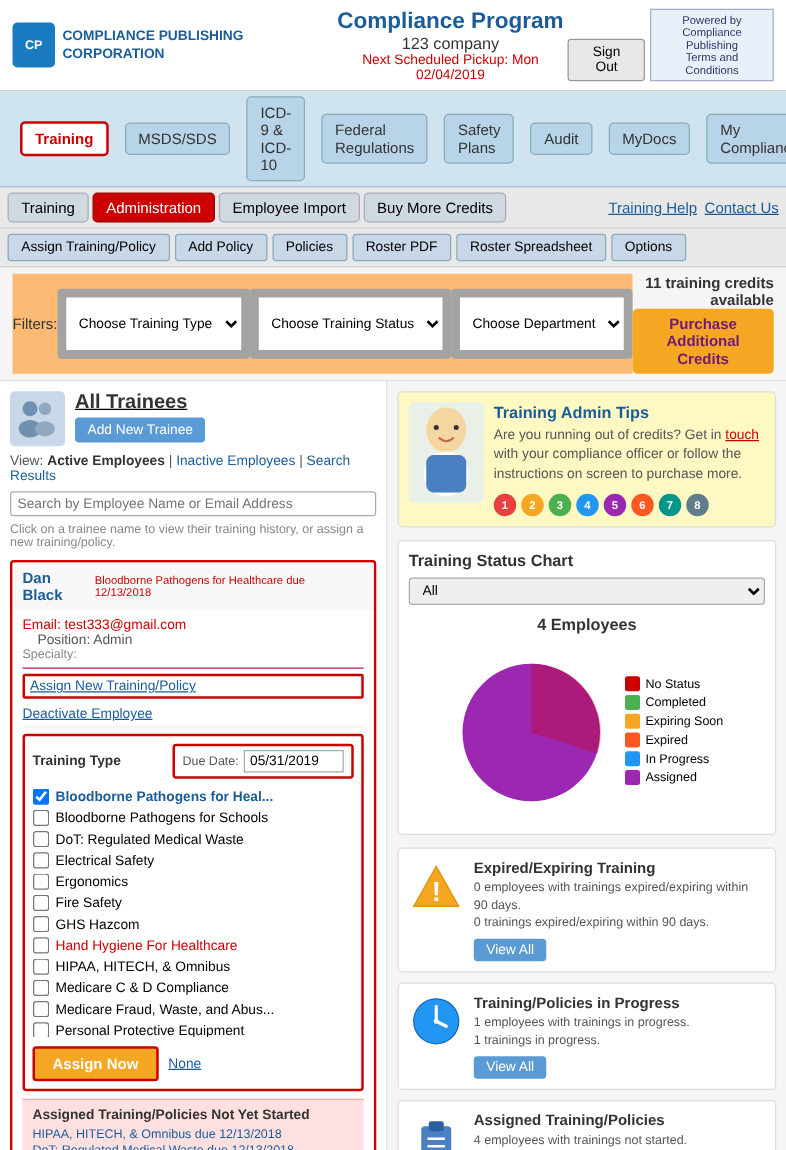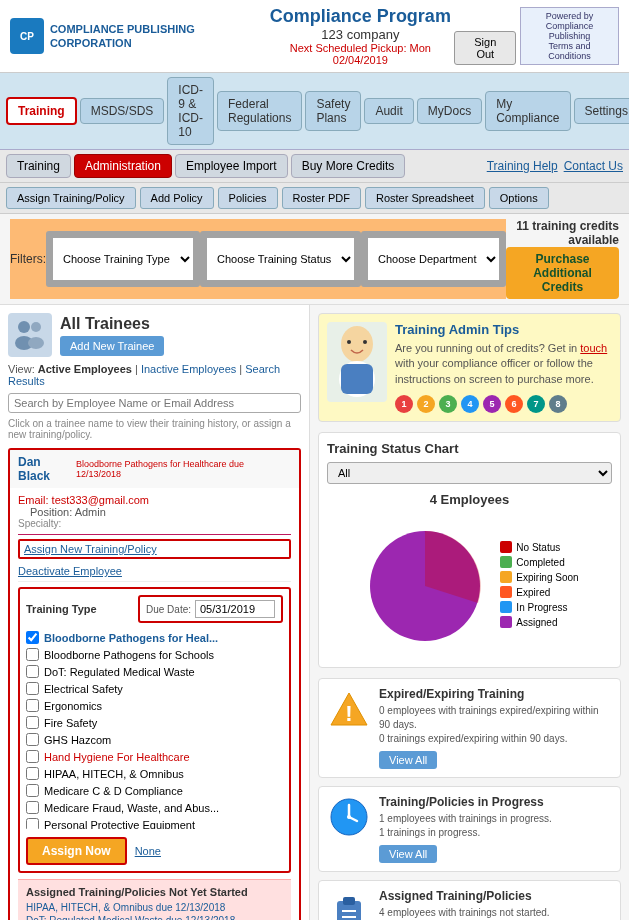--- a/index.html
+++ b/index.html
@@ -13,48 +13,48 @@
     .header-center { text-align: center; }
     .header-center h1 { color: #1a5c99; font-size: 18px; font-weight: bold; }
     .header-center .company { color: #333; font-size: 13px; }
     .header-center .pickup { color: #cc0000; font-size: 11px; }
     .header-right { display: flex; align-items: flex-end; gap: 4px; }
     .sign-out-btn { background: #e8e8e8; border: 1px solid #999; padding: 4px 10px; border-radius: 3px; font-size: 11px; cursor: pointer; }
     .powered-by { background: #e8f0fb; border: 1px solid #aac; padding: 3px 6px; font-size: 9px; color: #336; text-align: center; }
 
     
     .nav-bar { background: #d0e4f0; display: flex; align-items: center; padding: 4px 6px; gap: 3px; border-bottom: 1px solid #aac; }
-    .nav-item { padding: 5px 10px; border-radius: 4px; cursor: pointer; font-size: 12px; color: #333; background: #b8d4e8; border: 1px solid #8ab; }
+    .nav-item { padding: 5px 10px; border-radius: 4px; cursor: pointer; font-size: 12px; color: #333; background: #b8d4e8; border: 1px solid #8ab; margin-left: 10px; }
     .nav-item.active { background: #fff; border: 2px solid #cc0000; font-weight: bold; color: #cc0000; }
 
     
     .sub-nav { background: #e8e8e8; display: flex; align-items: center; padding: 4px 6px; gap: 3px; border-bottom: 1px solid #ccc; }
     .sub-nav-item { padding: 4px 10px; border-radius: 4px; cursor: pointer; font-size: 12px; background: #d0d8e0; border: 1px solid #aab; }
     .sub-nav-item.active { background: #cc0000; color: white; border-color: #900; }
     .sub-nav-right { margin-left: auto; display: flex; gap: 6px; }
     .help-link { color: #1a5c99; text-decoration: underline; cursor: pointer; font-size: 12px; }
 
     
     .action-bar { background: #e8e8e8; display: flex; align-items: center; padding: 4px 6px; gap: 4px; border-bottom: 1px solid #ccc; }
     .action-btn { padding: 4px 10px; background: #c8d8e8; border: 1px solid #8ab; border-radius: 3px; cursor: pointer; font-size: 11px; }
     .credits-right { text-align: right; }
     .credits-count { font-size: 12px; color: #333; font-weight: bold; }
-    .purchase-btn { background: #f5a623; color: #14532d; border: none; padding: 5px 12px; border-radius: 4px; cursor: pointer; font-size: 12px; font-weight: bold; }
+    .purchase-btn { background: #f5a623; color: #701a75; border: none; padding: 5px 12px; border-radius: 4px; cursor: pointer; font-size: 12px; font-weight: bold; }
 
     
     .filters-bar { background: #fdba74; padding: 5px 10px; display: flex; align-items: center; gap: 0; border-bottom: 1px solid #ddd; }
     .filter-label { font-size: 12px; color: #333; }
     .filter-select { padding: 14px 6px; border: 7px solid #a3a3a3; border-radius: 3px; font-size: 11px; background: white; }
 
     
     .main-content { display: flex; gap: 0; }
 
     
     .left-panel { width: 310px; background: white; border-right: 1px solid #ddd; padding: 8px; }
-    .all-trainees-header { display: flex; align-items: center; gap: 8px; margin-bottom: 6px; }
+    .all-trainees-header { display: flex; align-items: flex-start; gap: 8px; margin-bottom: 6px; text-decoration: underline; }
     .trainees-icon { width: 44px; height: 44px; background: #c8d8e8; border-radius: 4px; display: flex; align-items: center; justify-content: center; }
     .trainees-title { font-size: 16px; font-weight: bold; color: #333; }
     .add-trainee-btn { background: #5b9bd5; color: white; border: none; padding: 4px 10px; border-radius: 3px; cursor: pointer; font-size: 11px; margin-top: 3px; }
 
     .view-links { font-size: 11px; color: #555; margin-bottom: 6px; }
     .view-links a { color: #1a5c99; text-decoration: none; cursor: pointer; }
     .view-links a.active { font-weight: bold; color: #333; text-decoration: none; }
     .search-box { width: 100%; padding: 3px 5px; border: 1px solid #aaa; border-radius: 3px; font-size: 11px; margin-bottom: 5px; }
     .search-hint { font-size: 10px; color: #888; margin-bottom: 8px; }
 

